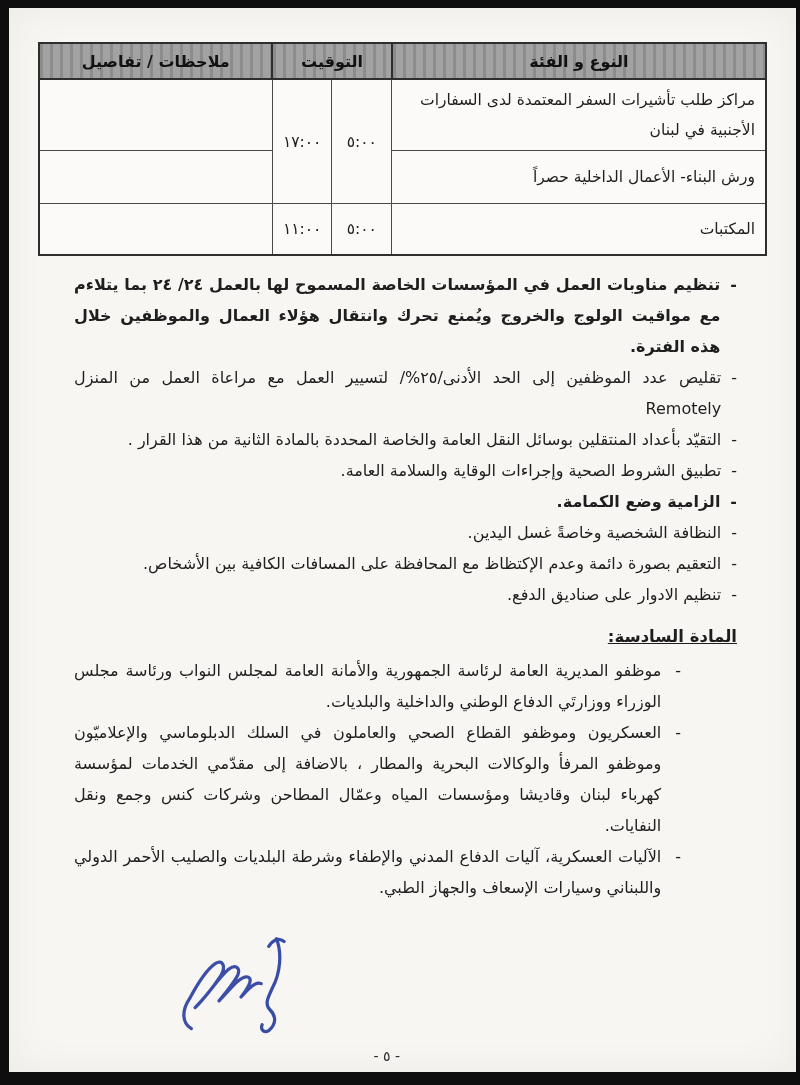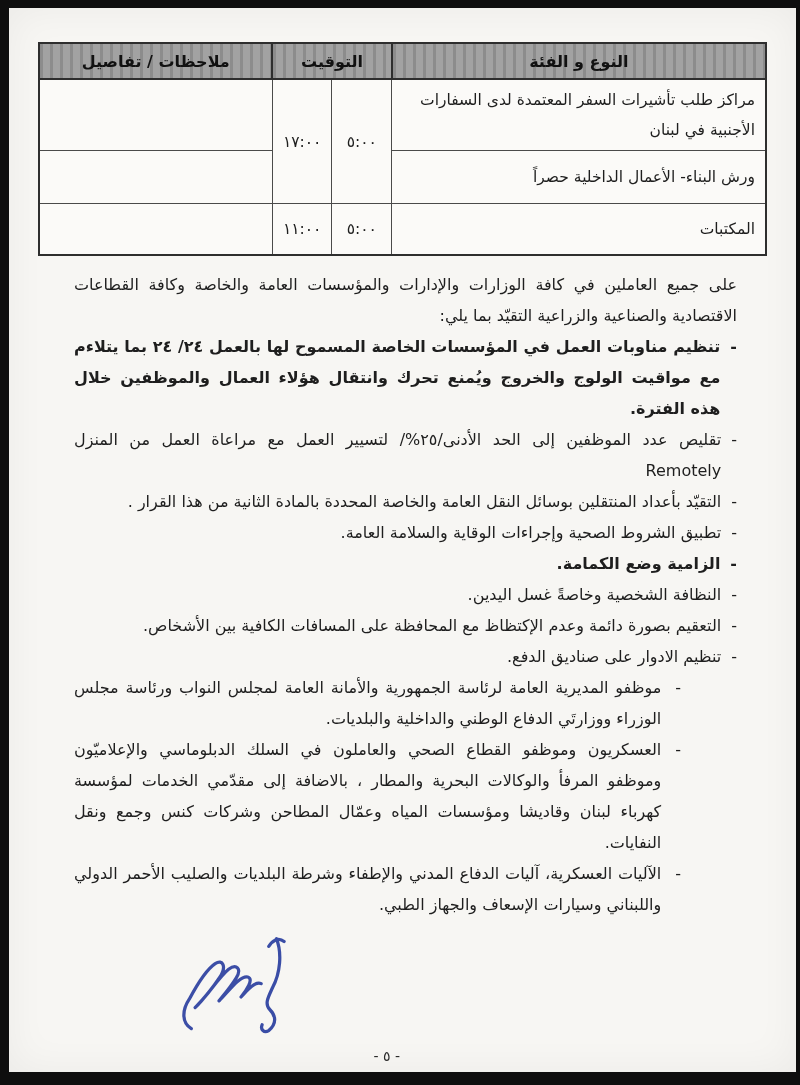--- a/index.html
+++ b/index.html
@@ -118,21 +118,20 @@
           <td class="time">٥:٠٠</td>
           <td class="time">١١:٠٠</td>
           <td class="notes"></td>
         </tr>
       </tbody>
     </table>
 
     <div class="doc-body">
 
 
-      <p class="para">على جميع العاملين في كافة الوزارات والإدارات والمؤسسات العامة والخاصة وكافة القطاعات الاقتصادية والصناعية والزراعية التقيّد بما يلي:</p>
 
       <div class="bullets">
         <div class="bullet bold">
           <span class="dash">-</span>
           <span class="btext">تنظيم مناوبات العمل في المؤسسات الخاصة المسموح لها بالعمل ٢٤/ ٢٤  بما يتلاءم مع مواقيت الولوج والخروج ويُمنع تحرك وانتقال هؤلاء العمال والموظفين خلال هذه الفترة.</span>
         </div>
         <div class="bullet">
           <span class="dash">-</span>
           <span class="btext">تقليص عدد الموظفين إلى الحد الأدنى/٢٥%/ لتسيير العمل مع مراعاة العمل من المنزل Remotely</span>
         </div>
@@ -155,20 +154,21 @@
         <div class="bullet">
           <span class="dash">-</span>
           <span class="btext">التعقيم بصورة دائمة وعدم الإكتظاظ مع المحافظة على المسافات الكافية بين الأشخاص.</span>
         </div>
         <div class="bullet">
           <span class="dash">-</span>
           <span class="btext">تنظيم الادوار على صناديق الدفع.</span>
         </div>
       </div>
 
+      <h3 class="art-heading art6">المادة السادسة:</h3>
 
 
       <div class="sub-bullets">
         <div class="bullet">
           <span class="dash">-</span>
           <span class="btext">موظفو المديرية العامة لرئاسة الجمهورية والأمانة العامة لمجلس النواب ورئاسة مجلس الوزراء ووزارتَي الدفاع الوطني والداخلية والبلديات.</span>
         </div>
         <div class="bullet">
           <span class="dash">-</span>
           <span class="btext">العسكريون وموظفو القطاع الصحي والعاملون في السلك الدبلوماسي والإعلاميّون وموظفو المرفأ والوكالات البحرية والمطار ، بالاضافة إلى مقدّمي الخدمات لمؤسسة كهرباء لبنان وقاديشا ومؤسسات المياه وعمّال المطاحن وشركات كنس وجمع ونقل النفايات.</span>

